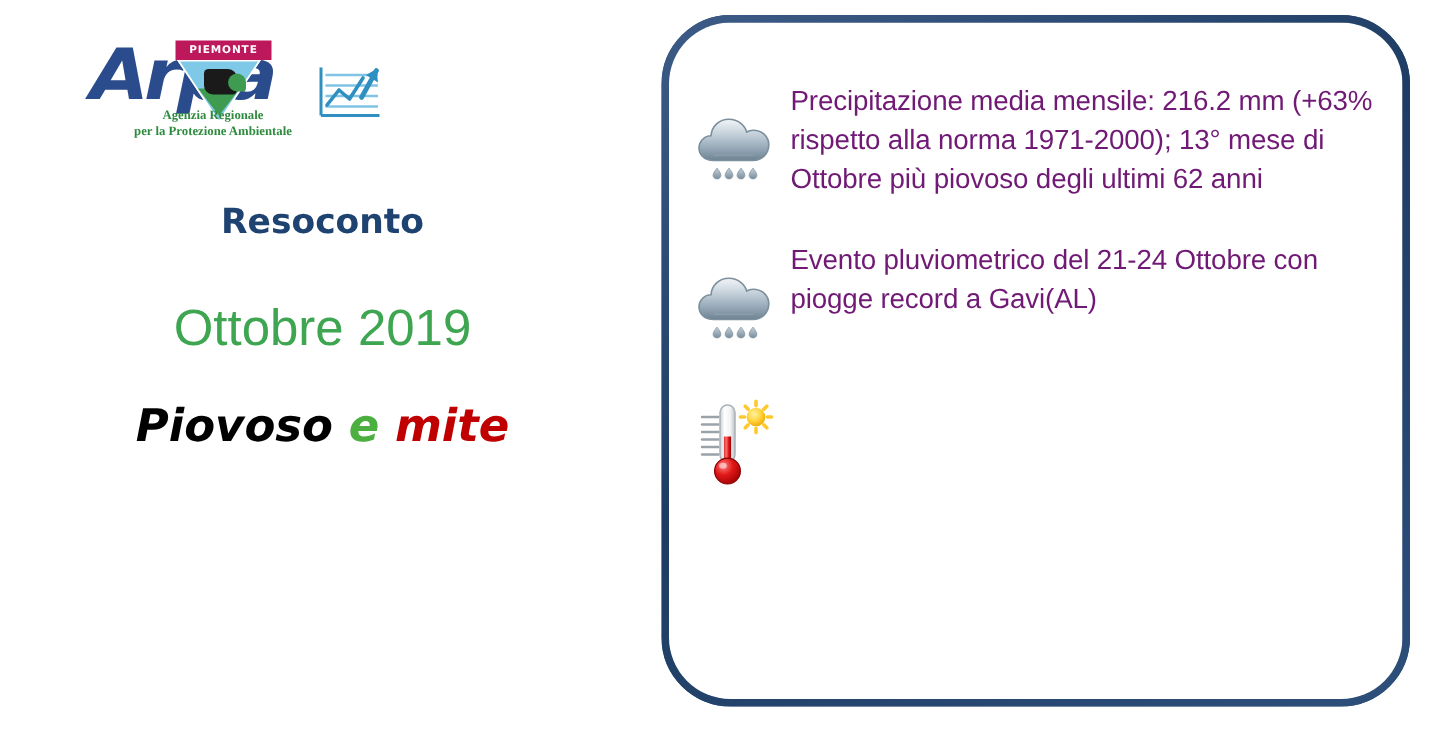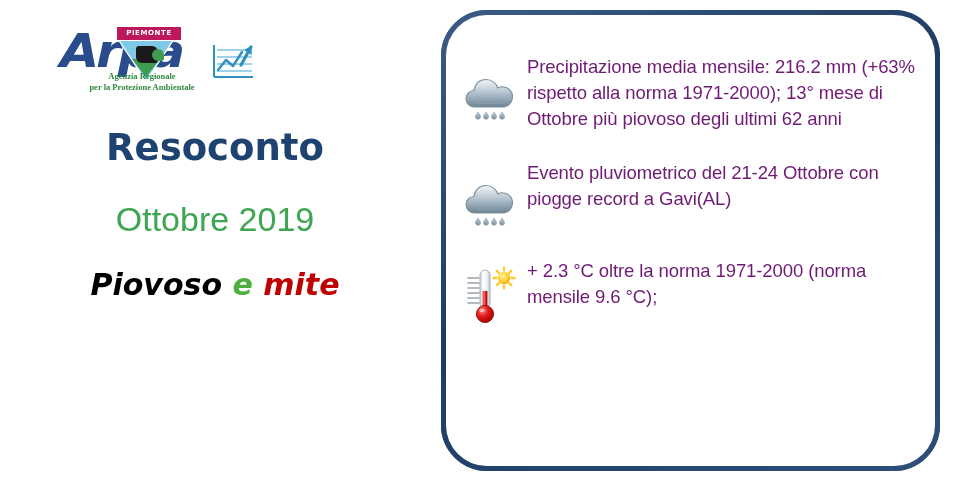--- a/index.html
+++ b/index.html
@@ -154,21 +154,21 @@
   #headline {
     position: absolute;
     left: 0;
     top: 128px;
     width: 430px;
     text-align: center;
   }
   #title-resoconto {
     font-family: "DejaVu Sans", sans-serif;
     font-weight: bold;
-    font-size: 37px;
+    font-size: 23px;
     color: #1F4370;
     line-height: 40px;
   }
   #title-month {
     margin-top: 30px;
     font-family: Liberation Sans, sans-serif;
     font-weight: normal;
     font-size: 34px;
     color: #3EA551;
     line-height: 42px;
@@ -418,17 +418,16 @@
             <line x1="48.6" y1="14" x2="51.4" y2="14"></line>
             <line x1="33.8" y1="6.8" x2="35.8" y2="8.8"></line>
             <line x1="46.2" y1="19.2" x2="48.2" y2="21.2"></line>
             <line x1="46.2" y1="8.8" x2="48.2" y2="6.8"></line>
             <line x1="33.8" y1="21.2" x2="35.8" y2="19.2"></line>
           </g>
         </g>
       </svg>
     </div>
     <div class="row-text">
-      <p>+ 2.3 °C oltre la norma 1971-2000 (norma mensile 9.6 °C);</p>
     </div>
   </div>
 
 </div>
 
 </body></html>

